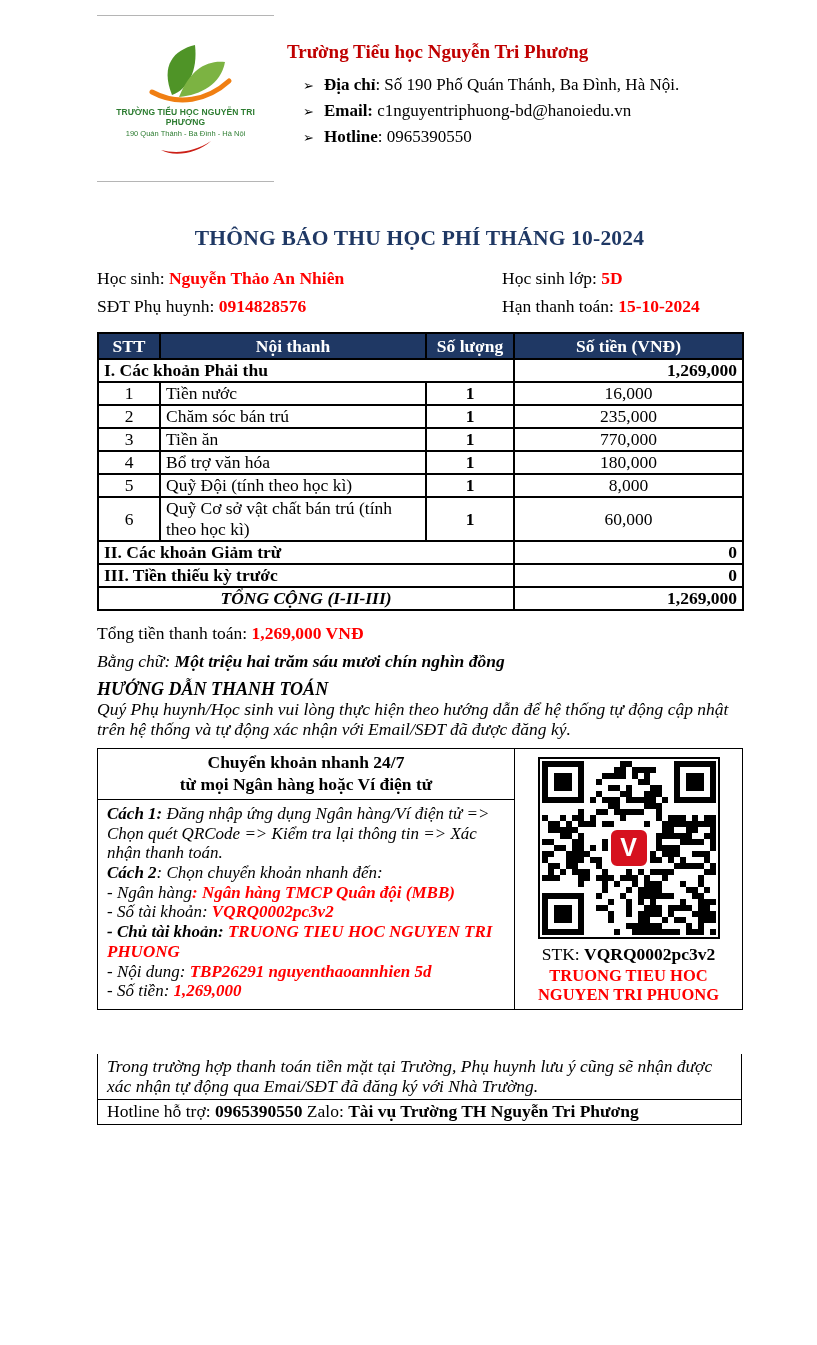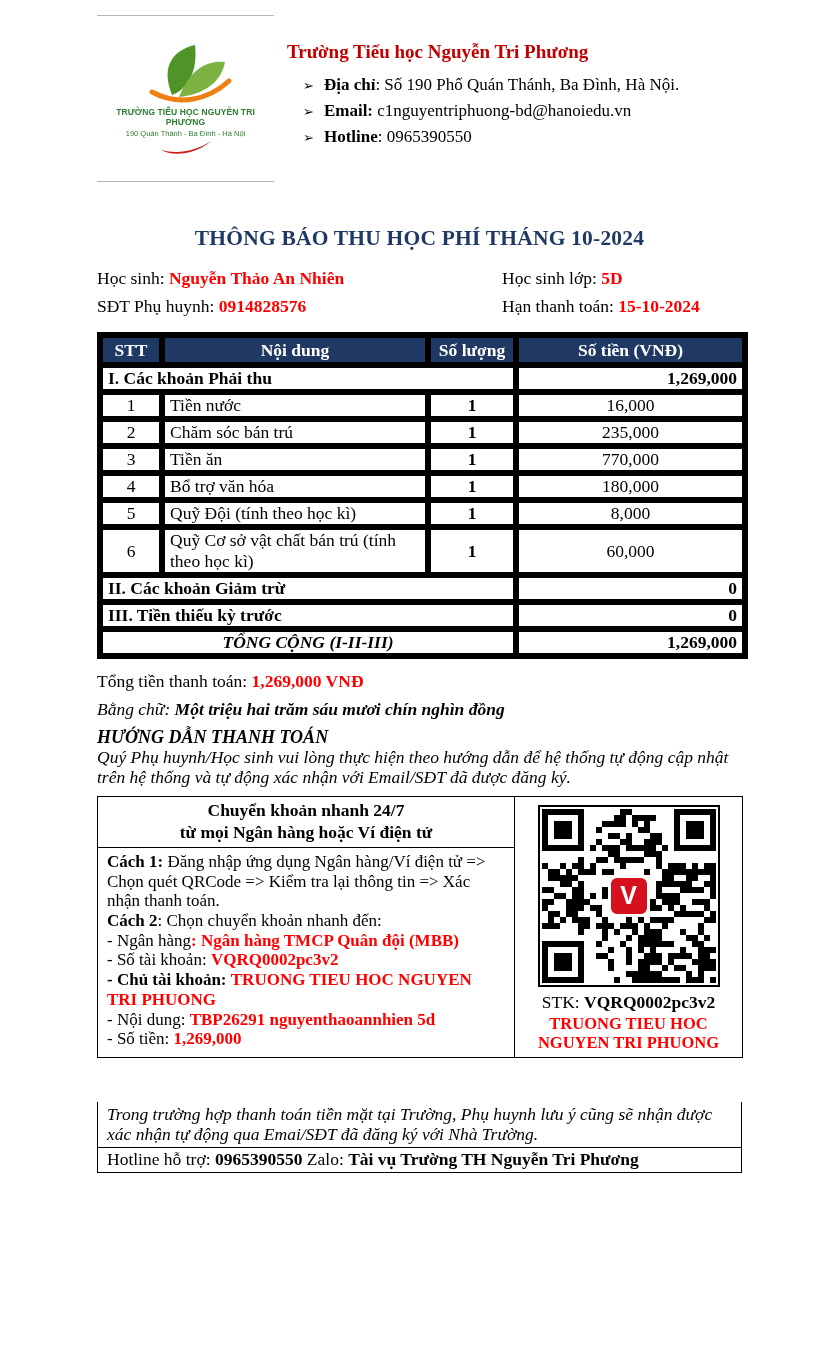--- a/index.html
+++ b/index.html
@@ -23,40 +23,40 @@
   .red { color:#FF0000; }
 
   
   .title { color:#1F3864; font-weight:bold; font-size:21.5px; text-align:center; margin-top:44px; letter-spacing:0.2px; }
 
   
   .student { display:grid; grid-template-columns:405px 204px; row-gap:7px; margin-top:17px; font-size:17.5px; }
 
   
   .fee-table { border-collapse:collapse; width:645px; margin-top:15px; font-size:17.5px; table-layout:fixed; }
-  .fee-table th, .fee-table td { border:6px solid #000000; padding:0 5px; height:22px; }
+  .fee-table th, .fee-table td { border:2px solid #000000; padding:0 5px; height:22px; }
   .fee-table thead th { background:#1F3864; color:#fff; text-align:center; padding:2px 3px; line-height:1.15; }
   .cell-c { text-align:center; }
   .cell-r { text-align:right; }
   .sec-label { font-weight:bold; padding-left:4px; }
   .name-cell { padding-left:8px; }
   .total-label { text-align:center; font-weight:bold; font-style:italic; }
 
   
   .total-line { margin-top:12px; font-size:17.5px; }
   .words-line { margin-top:7px; font-size:17.5px; font-style:italic; }
   .guide-title { margin-top:7px; font-size:18px; font-weight:bold; font-style:italic; }
   .guide-text { font-size:17.5px; font-style:italic; line-height:1.13; }
 
   
   .pay-table { border-collapse:collapse; width:645px; margin-top:8px; table-layout:fixed; }
   .pay-table td { border:1px solid #000; vertical-align:top; }
   .pay-head { font-weight:bold; text-align:center; font-size:17.5px; padding:3px 4px; line-height:1.25; }
   .pay-body { padding:4px 9px 6px 9px; font-size:17px; line-height:1.16; }
-  .pay-line { margin:0; }
+  .pay-line { margin:0;font-style:italic; }
   .qr-cell { width:228px; text-align:center; padding:8px 2px 4px 2px; vertical-align:top; }
   .qr-wrap { position:relative; display:inline-block; line-height:0; border:2px solid #000; padding:2px; background:#fff; }
   .qr-logo { position:absolute; left:50%; top:50%; transform:translate(-50%,-50%); width:42px; height:42px;
              background:#d6111e; border:3px solid #fff; border-radius:9px; display:flex; align-items:center;
              justify-content:center; color:#fff; font-family:"Liberation Sans",sans-serif; font-weight:bold;
              font-size:25px; line-height:1; }
   .stk-line { font-size:17.5px; margin-top:5px; line-height:1.2; }
   .qr-holder { color:#FF0000; font-weight:bold; font-size:16.5px; line-height:1.18; margin-top:1px; }
 
   
@@ -124,21 +124,21 @@
     <table class="fee-table">
       <colgroup>
           <col style="width:62px">
           <col style="width:266px">
           <col style="width:88px">
           <col style="width:229px">
         </colgroup>
       <thead>
         <tr>
           <th>STT</th>
-          <th>Nội dung</th>
+          <th>Nội thanh</th>
           <th>Số lượng</th>
           <th>Số tiền (VNĐ)</th>
         </tr>
       </thead>
       <tbody>
         <tr>
           <td colspan="3" class="sec-label">I. Các khoản Phải thu</td>
           <td class="cell-r b">1,269,000</td>
         </tr>
         <tr>

